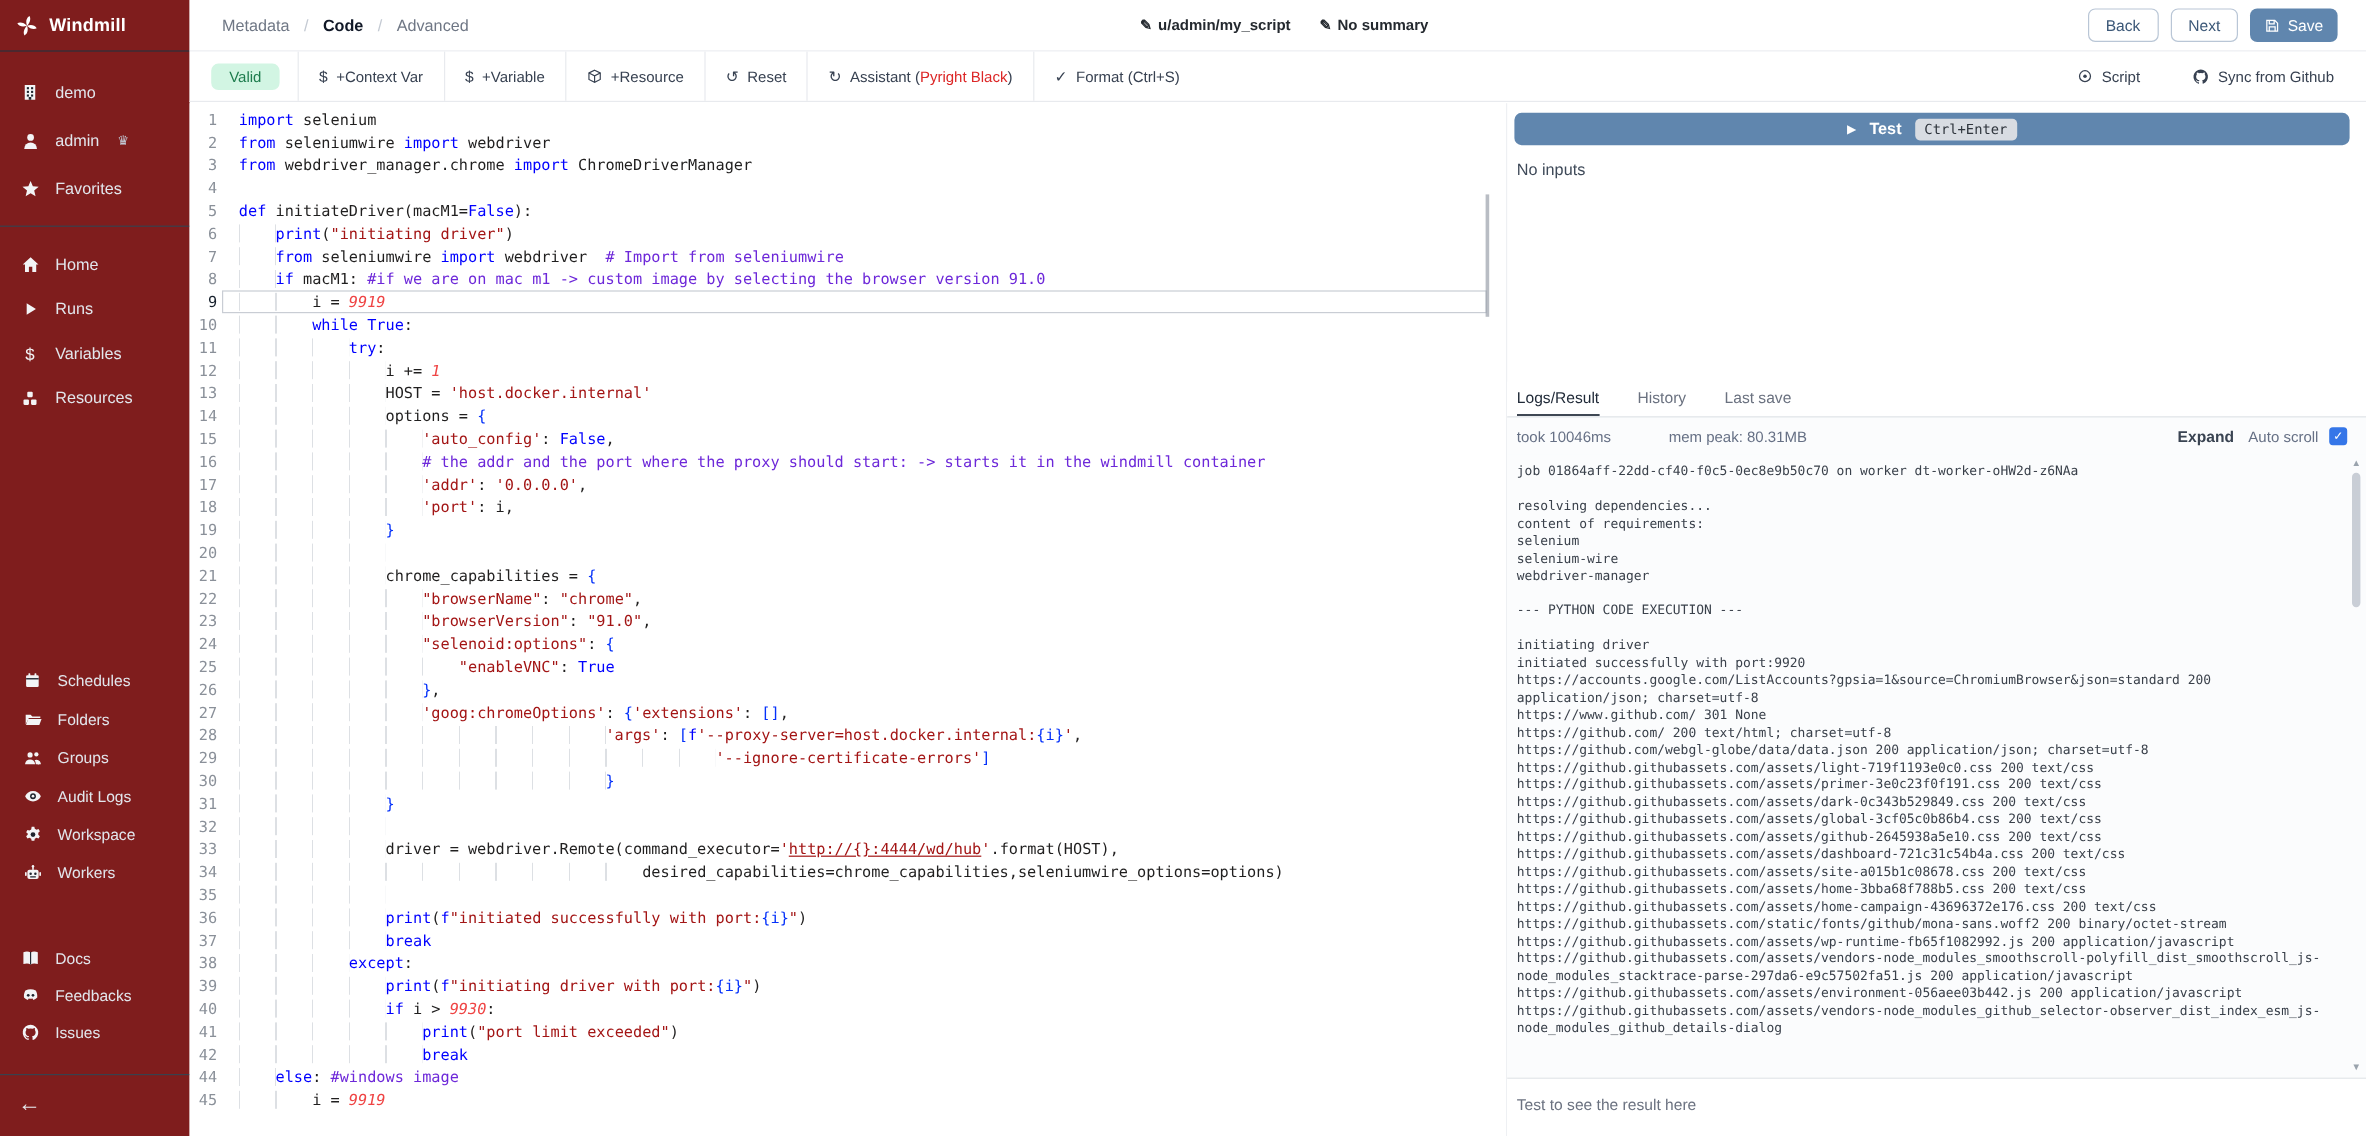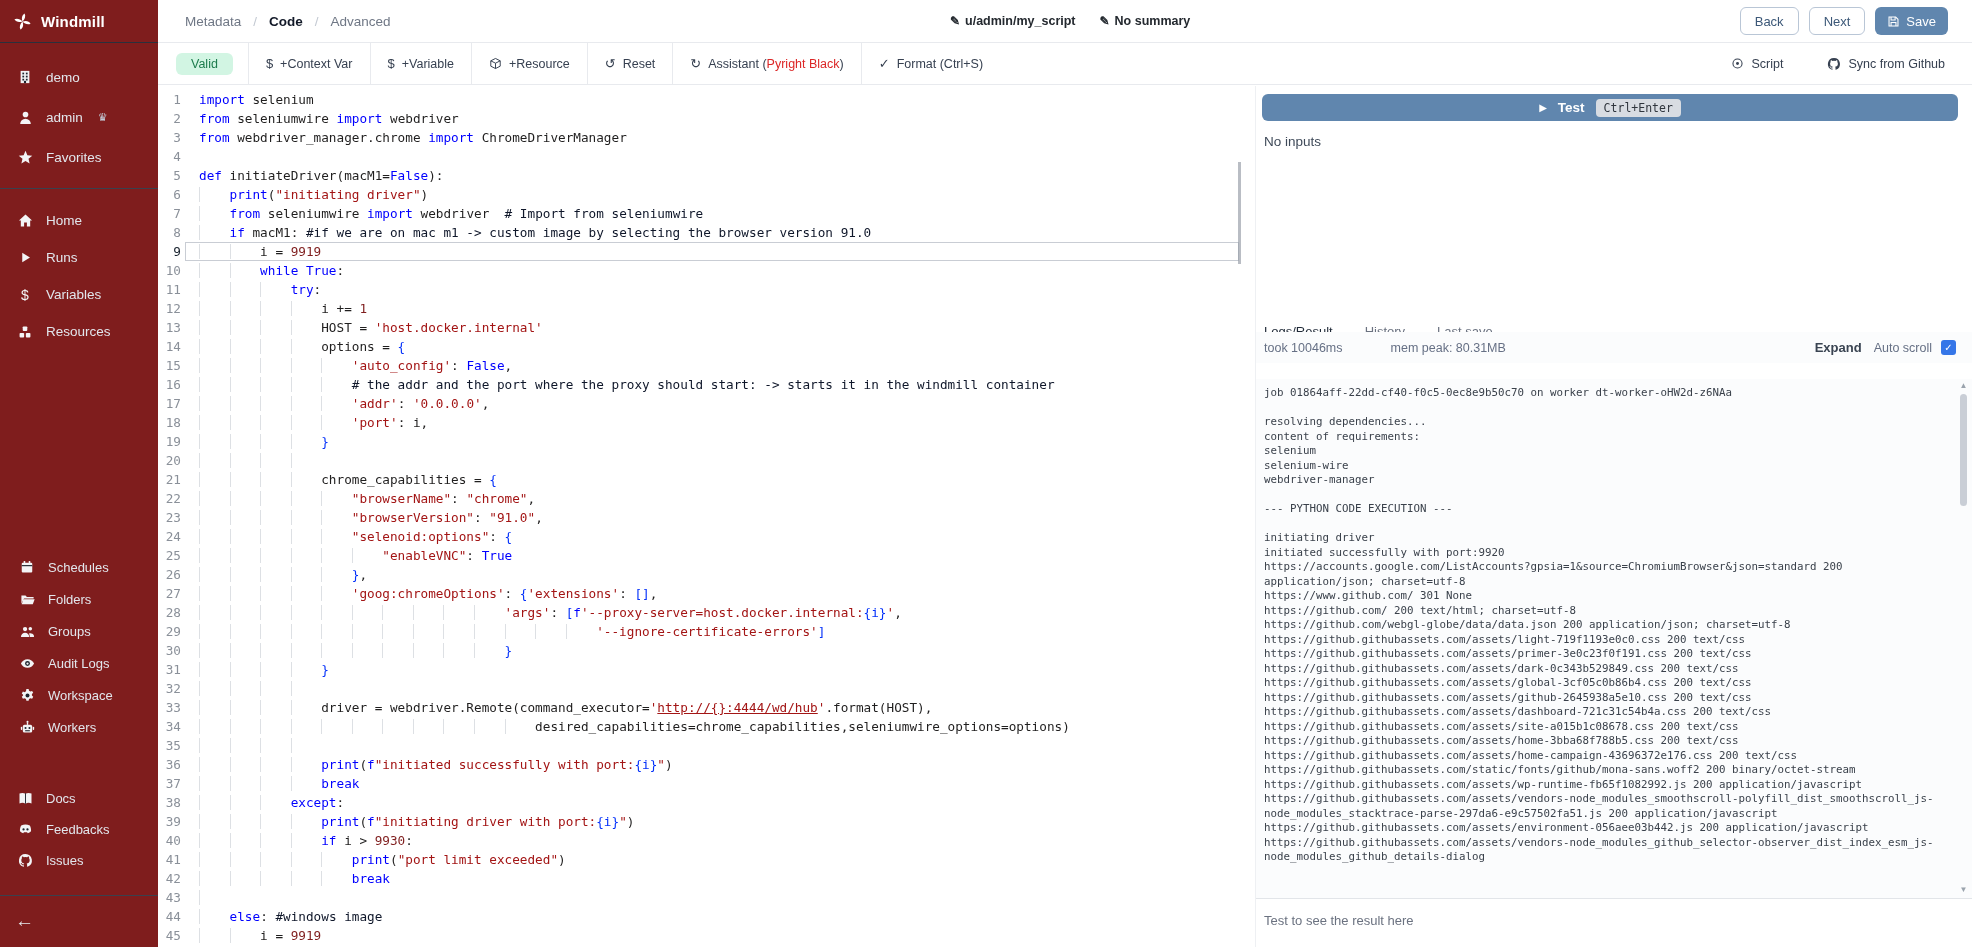--- a/index.html
+++ b/index.html
@@ -64,22 +64,22 @@
   .tb-right .tb-btn { padding:0; }
 
   
   .editor { position:absolute; left:158px; top:86px; width:1097px; bottom:0; background:#fff;
             overflow:hidden; padding-top:4px; }
   .code-line { position:relative; display:flex; height:19px; white-space:pre; }
   .ln { flex:none; width:23px; text-align:right; font-family:"DejaVu Sans Mono", monospace;
         font-size:12.7px; line-height:19px; color:#8a9099; }
   .lc { margin-left:18px; font-family:"DejaVu Sans Mono", monospace; font-size:12.7px;
         line-height:19px; color:#201f1f; }
-  .tk-k { color:#0000ff; } .tk-s { color:#a31515; } .tk-n { color:#7f1d1d; }
-  .tk-c { color:#0f172a; } .tk-b { color:#0431fa; } .tk-t { color:#201f1f; }
+  .tk-k { color:#0000ff; } .tk-s { color:#a31515; } .tk-n { color:#ef4444;font-style:italic; }
+  .tk-c { color:#6d28d9; } .tk-b { color:#0431fa; } .tk-t { color:#201f1f; }
   .tk-u { color:#a31515; text-decoration:underline; text-decoration-color:#a31515; }
   .ind { background-image:repeating-linear-gradient(to right, #dde0e4 0 1px, transparent 1px 4ch); }
   .code-line.cur .ln { color:#16202c; }
   .code-line.cur::after { content:''; position:absolute; left:27px; right:16px; top:0; bottom:0;
                           border:1px solid #c9cdd4; pointer-events:none; }
   .ov-mark { position:absolute; left:1080px; top:76px; width:3px; height:102px;
              background:#939aa4; opacity:.65; }
 
   
   .rpanel { position:absolute; left:1255px; top:86px; right:0; bottom:0; background:#fff;
@@ -88,21 +88,21 @@
               display:flex; align-items:center; justify-content:center; gap:11px; cursor:pointer; }
   .test-play { color:#fff; font-size:10px; }
   .test-label { color:#fff; font-size:13.5px; font-weight:700; }
   .kbd-pill { background:#d8dce2; color:#2f353d; font-family:"DejaVu Sans Mono", monospace;
               font-size:11.5px; padding:2px 8px; border-radius:4px; }
   .no-inputs { margin:13px 0 0 8px; font-size:13.5px; color:#3f4a59; }
   .rp-tabs { position:absolute; top:232px; left:0; right:0; height:30px; display:flex; gap:32px;
              padding-left:8px; border-bottom:1px solid #d8dce1; background:#fff; }
   .rp-tab { font-size:13px; color:#6b7280; line-height:28px; cursor:pointer; }
   .rp-tab.active { color:#1f2937; font-weight:500; box-shadow:inset 0 -2px 0 #3f4854; }
-  .rp-stats { position:absolute; top:246px; left:0; right:0; height:31px; background:#fbfcfd;
+  .rp-stats { position:absolute; top:262px; left:0; right:0; height:31px; background:#fbfcfd;
               display:flex; align-items:center; padding:0 16px 0 8px; font-size:12.5px; color:#667085; }
   .stat-mem { margin-left:48px; }
   .expand-lbl { margin-left:auto; color:#3a4452; font-weight:700; font-size:13px; cursor:pointer; }
   .autoscroll-lbl { margin-left:12px; color:#667085; cursor:pointer; }
   .chk { margin-left:9px; width:15px; height:15px; border-radius:3px; background:#3576e8;
          display:flex; align-items:center; justify-content:center; color:#fff; font-size:10px;
          cursor:pointer; }
   .rp-logs { position:absolute; top:293px; left:0; right:0; bottom:49px; background:#fbfcfd;
              padding:7px 26px 0 8px; overflow:hidden; }
   .rp-logs pre { font-family:"DejaVu Sans Mono", monospace; font-size:10.8px; line-height:14.5px;
@@ -436,21 +436,20 @@
         <div class="code-line"><span class="ln">33</span><span class="lc"><span class="ind">                </span><span class="tk-t">driver = webdriver.Remote(command_executor=</span><span class="tk-s">'</span><span class="tk-u">http://{}:4444/wd/hub</span><span class="tk-s">'</span><span class="tk-t">.format(HOST),</span></span></div>
         <div class="code-line"><span class="ln">34</span><span class="lc"><span class="ind">                                            </span><span class="tk-t">desired_capabilities=chrome_capabilities,seleniumwire_options=options)</span></span></div>
         <div class="code-line"><span class="ln">35</span><span class="lc"><span class="ind">                </span></span></div>
         <div class="code-line"><span class="ln">36</span><span class="lc"><span class="ind">                </span><span class="tk-k">print</span><span class="tk-t">(</span><span class="tk-k">f</span><span class="tk-s">"initiated successfully with port:</span><span class="tk-b">{i}</span><span class="tk-s">"</span><span class="tk-t">)</span></span></div>
         <div class="code-line"><span class="ln">37</span><span class="lc"><span class="ind">                </span><span class="tk-k">break</span></span></div>
         <div class="code-line"><span class="ln">38</span><span class="lc"><span class="ind">            </span><span class="tk-k">except</span><span class="tk-t">:</span></span></div>
         <div class="code-line"><span class="ln">39</span><span class="lc"><span class="ind">                </span><span class="tk-k">print</span><span class="tk-t">(</span><span class="tk-k">f</span><span class="tk-s">"initiating driver with port:</span><span class="tk-b">{i}</span><span class="tk-s">"</span><span class="tk-t">)</span></span></div>
         <div class="code-line"><span class="ln">40</span><span class="lc"><span class="ind">                </span><span class="tk-k">if</span><span class="tk-t"> i &gt; </span><span class="tk-n">9930</span><span class="tk-t">:</span></span></div>
         <div class="code-line"><span class="ln">41</span><span class="lc"><span class="ind">                    </span><span class="tk-k">print</span><span class="tk-t">(</span><span class="tk-s">"port limit exceeded"</span><span class="tk-t">)</span></span></div>
         <div class="code-line"><span class="ln">42</span><span class="lc"><span class="ind">                    </span><span class="tk-k">break</span></span></div>
-        <div class="code-line"><span class="ln">43</span><span class="lc"><span class="ind">    </span></span></div>
         <div class="code-line"><span class="ln">44</span><span class="lc"><span class="ind">    </span><span class="tk-k">else</span><span class="tk-t">: </span><span class="tk-c">#windows image</span></span></div>
         <div class="code-line"><span class="ln">45</span><span class="lc"><span class="ind">        </span><span class="tk-t">i = </span><span class="tk-n">9919</span></span></div>
       </div>
     <div class="ov-mark"></div>
   </div>
 
   <section class="rpanel">
     <div class="test-bar">
       <span class="test-play">▶</span>
       <span class="test-label">Test</span>

